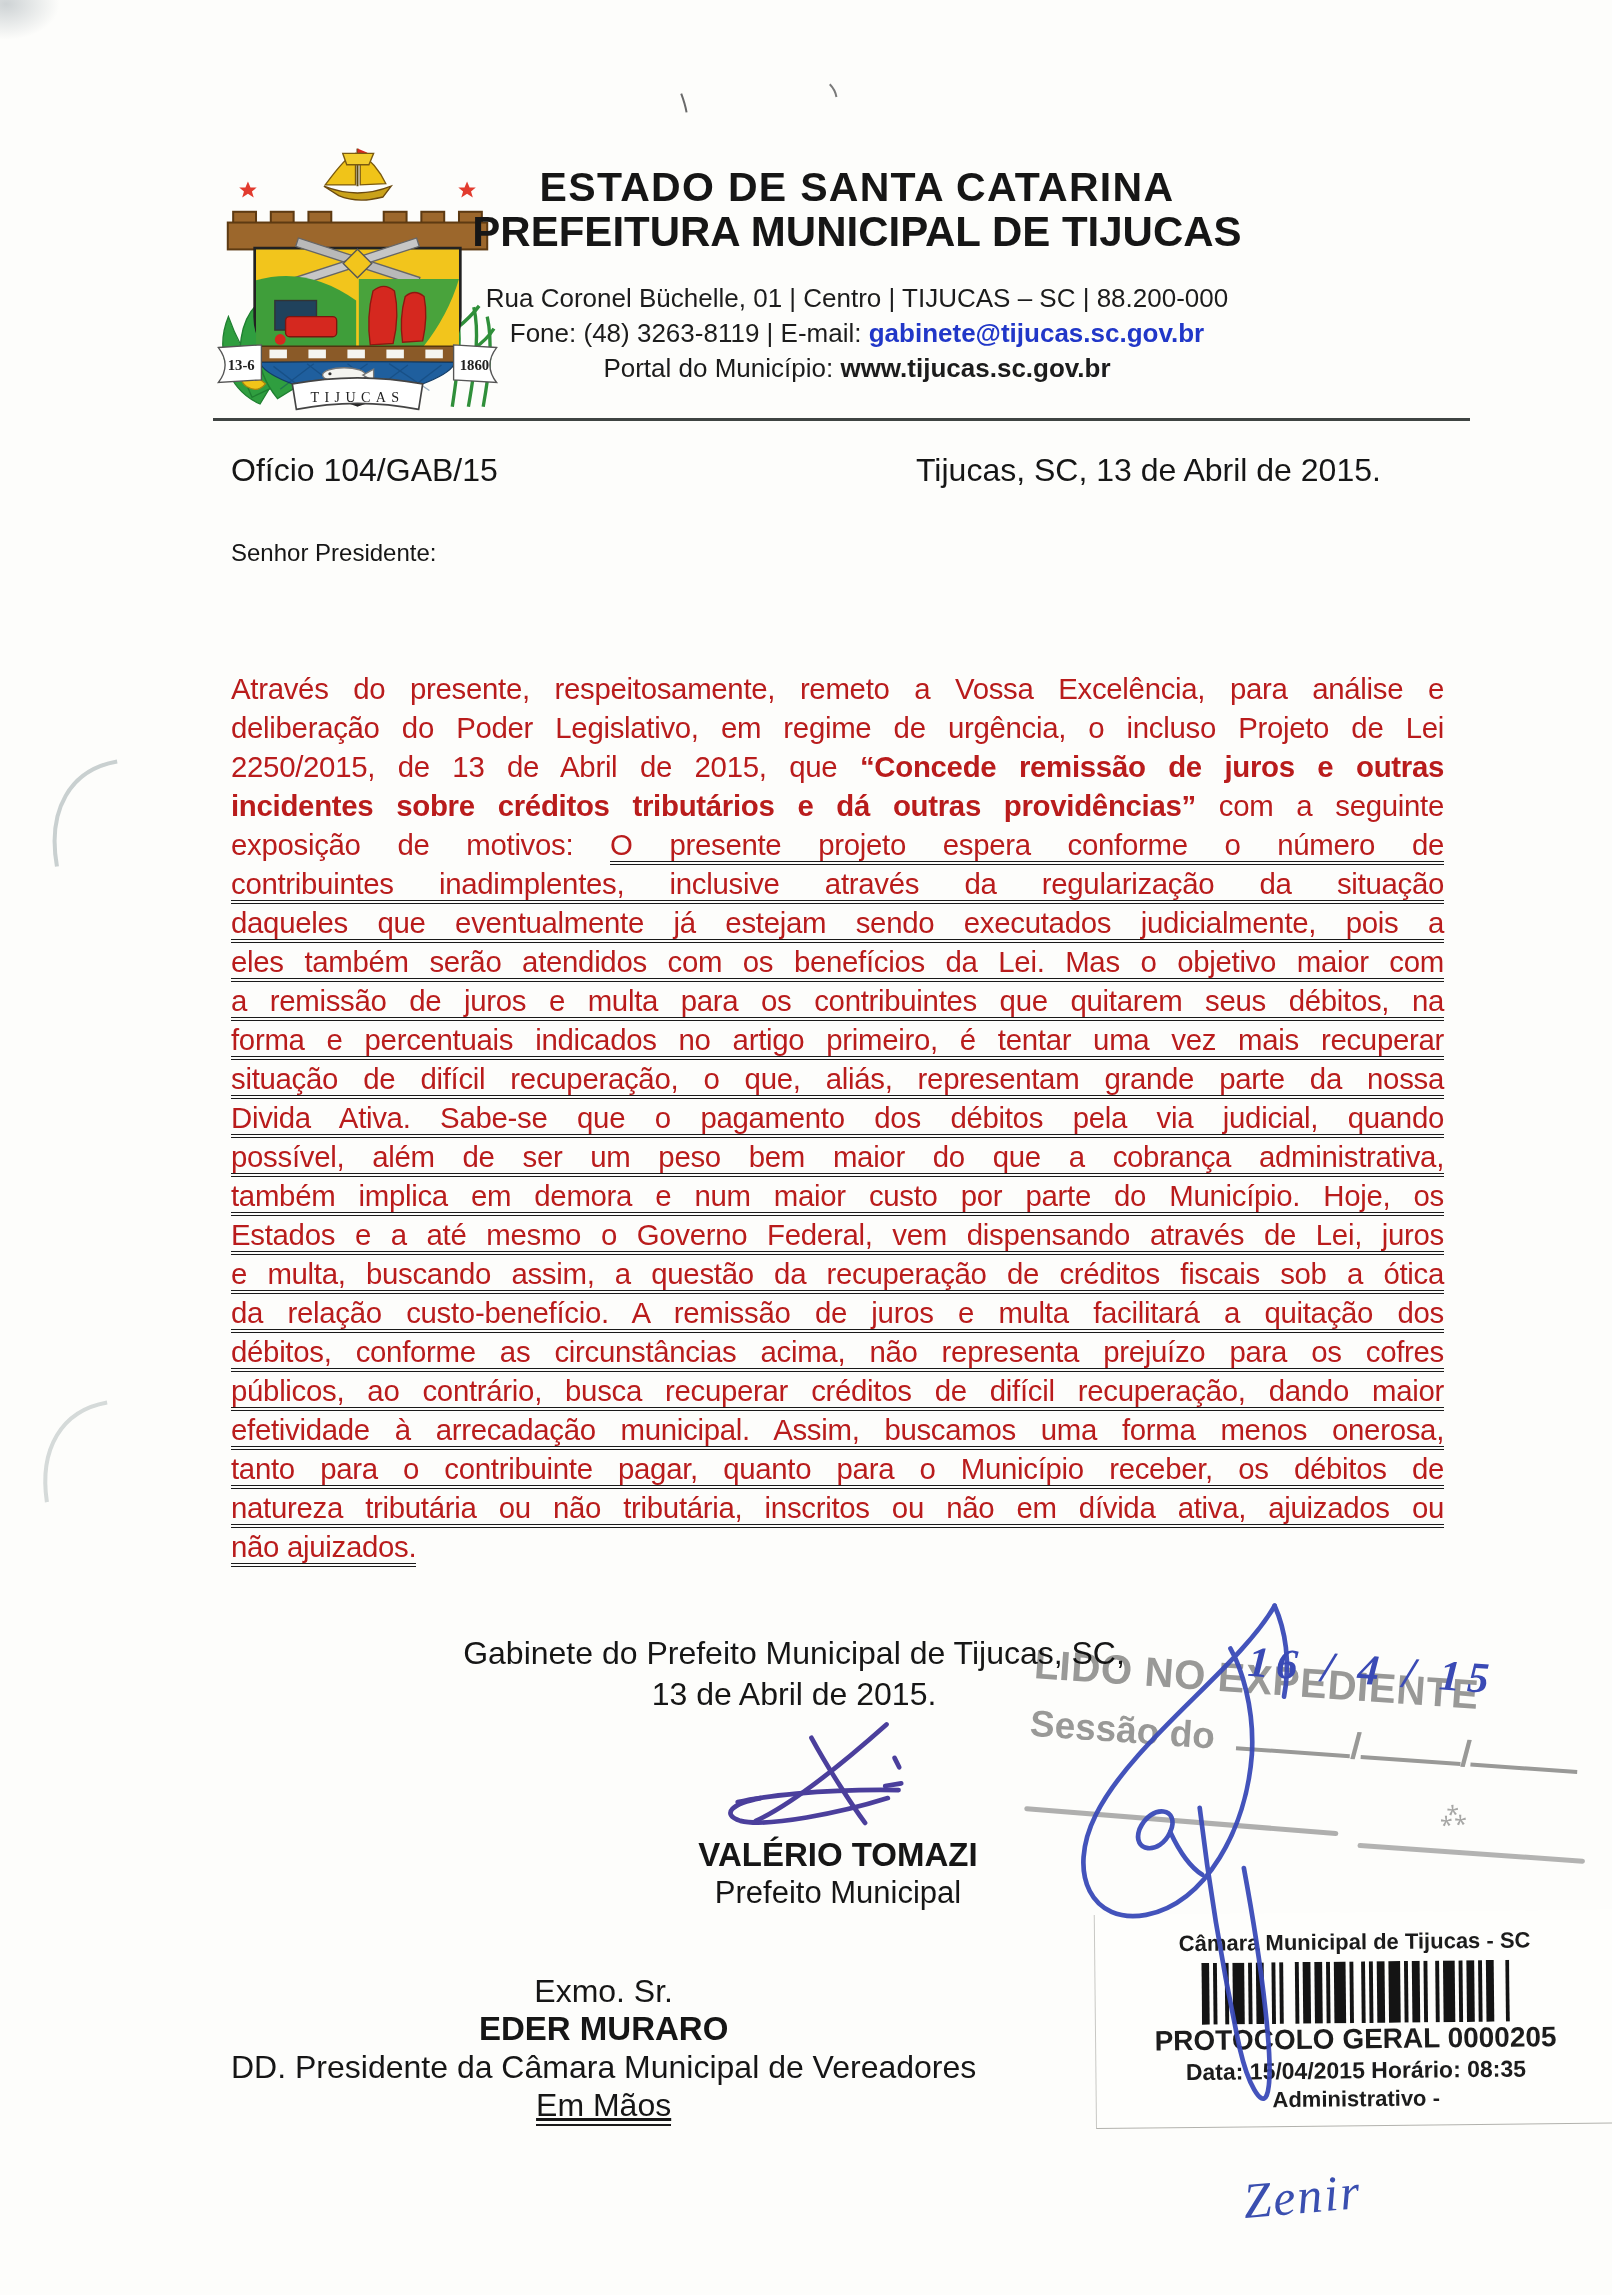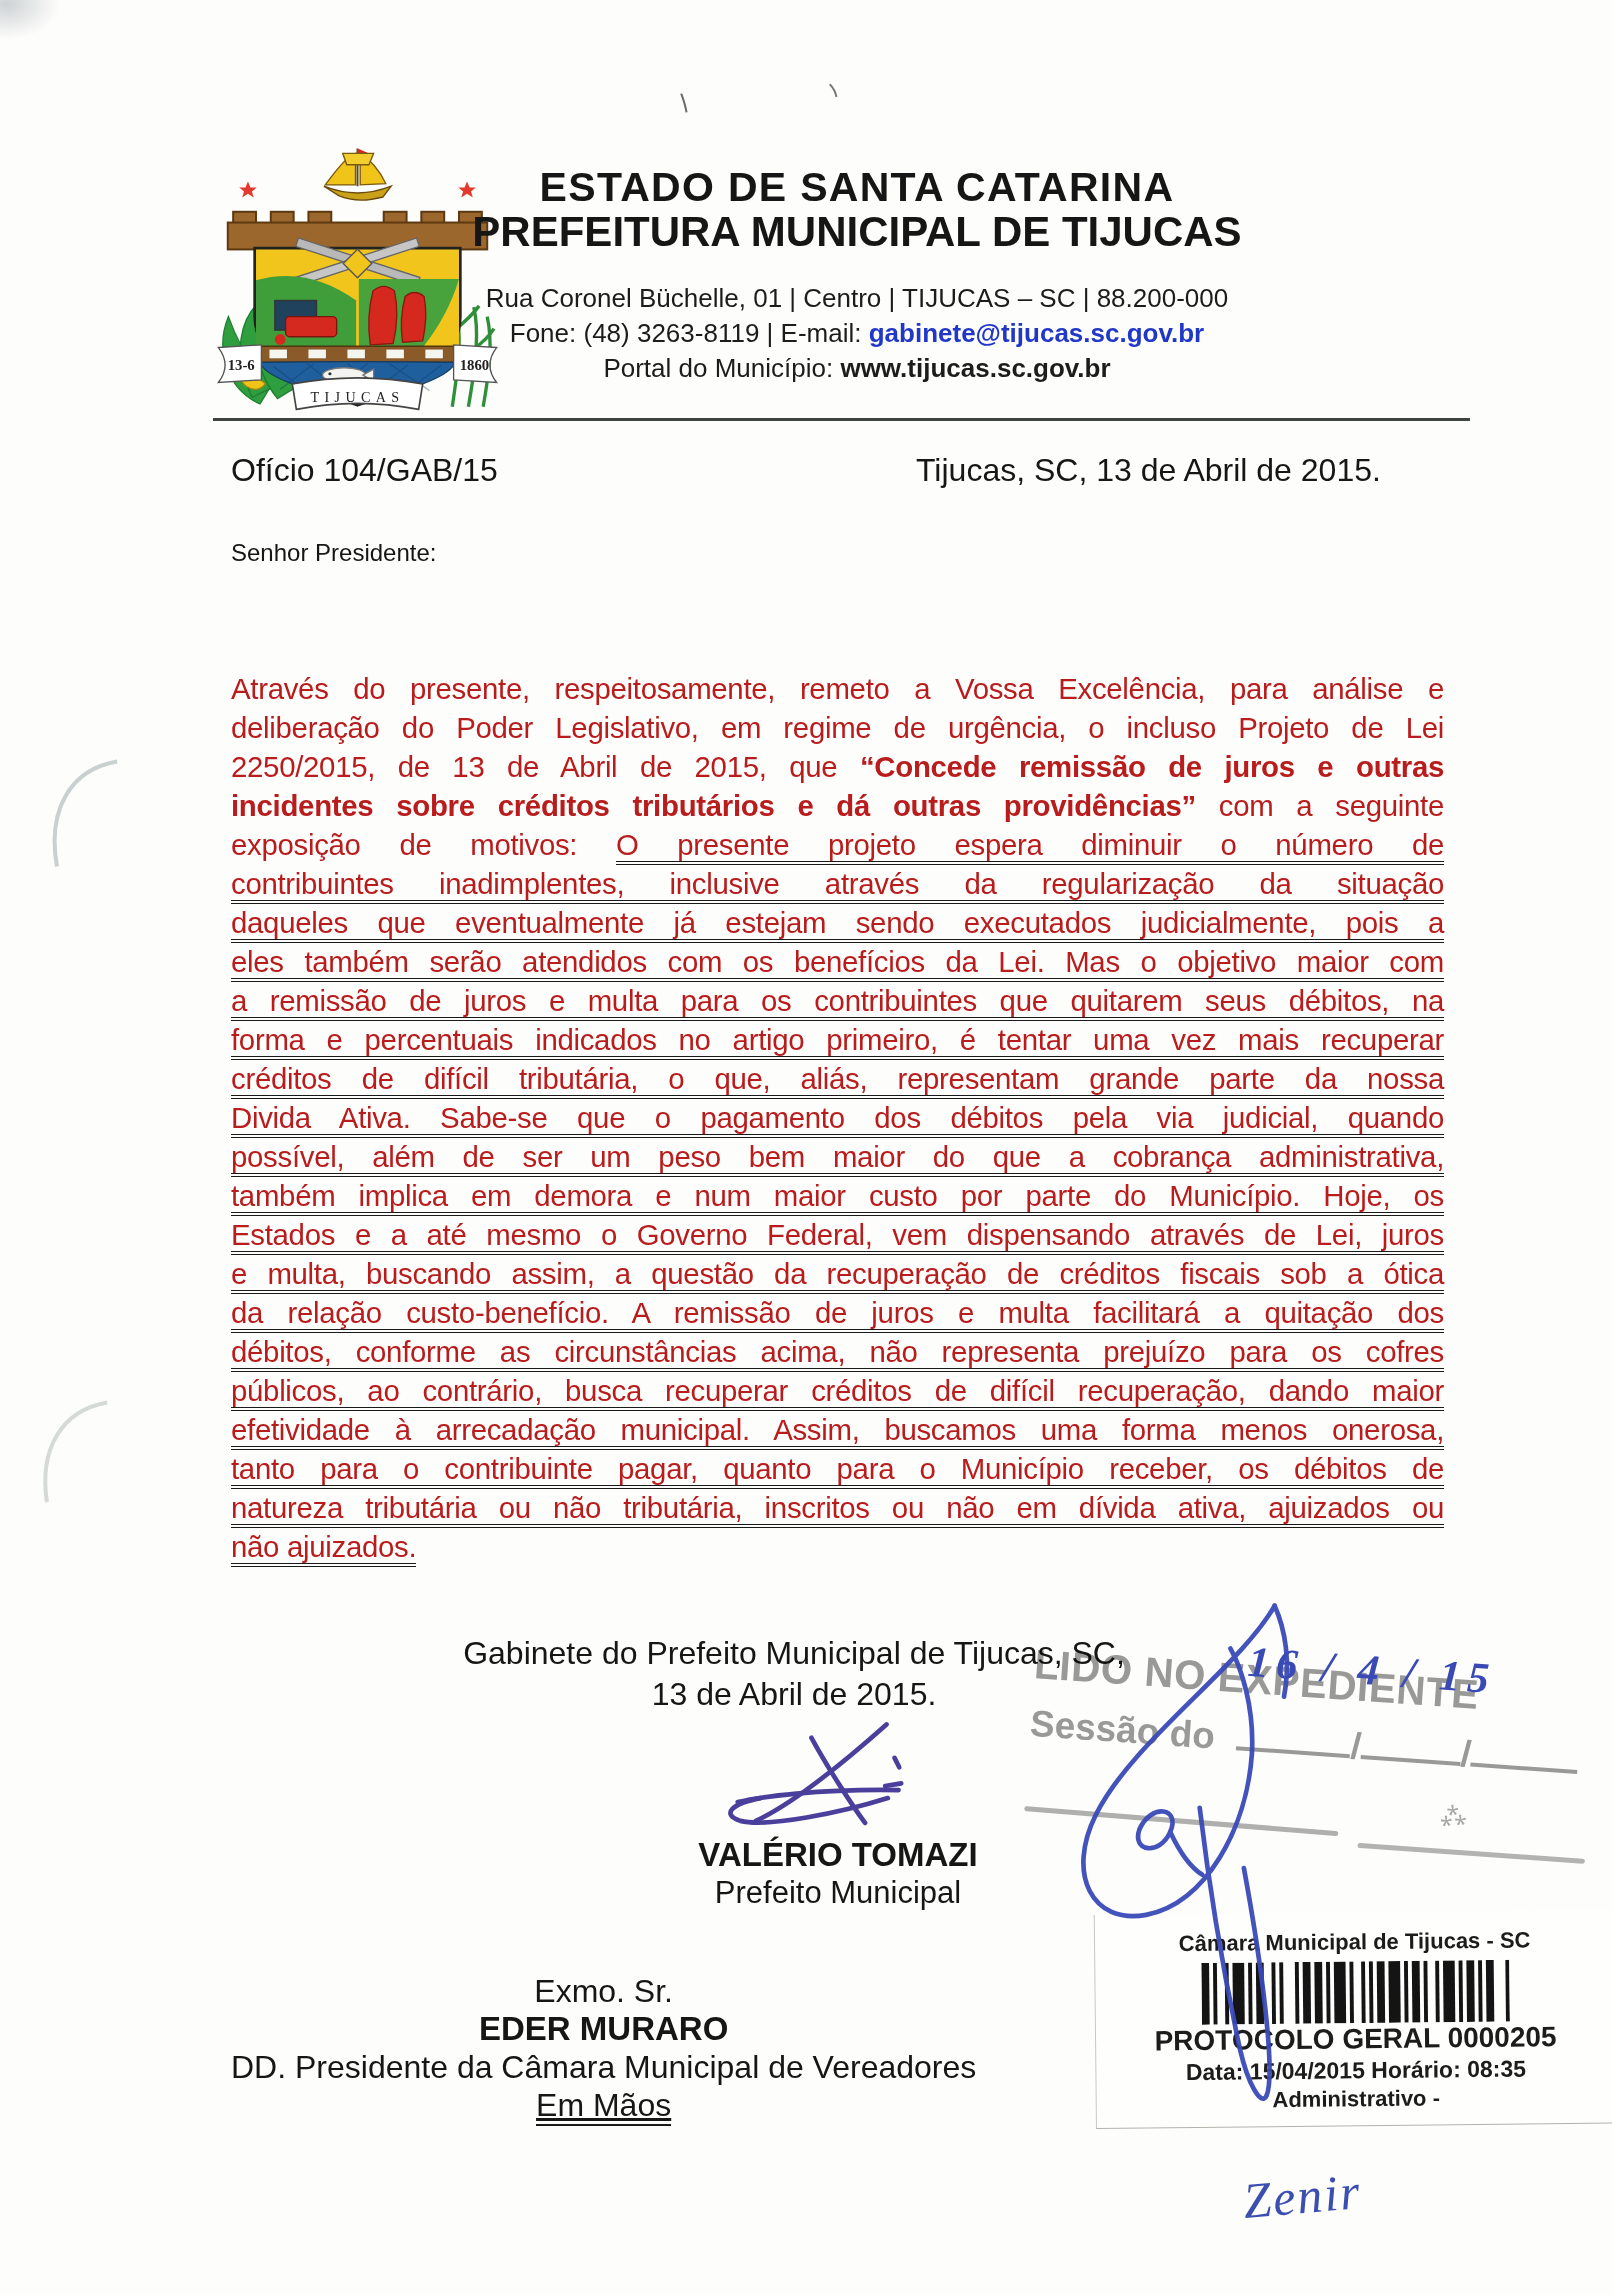--- a/index.html
+++ b/index.html
@@ -194,27 +194,27 @@
 
   <div class="oficio">Ofício 104/GAB/15</div>
   <div class="dateline">Tijucas, SC, 13 de Abril de 2015.</div>
   <div class="salutation">Senhor Presidente:</div>
 
   <div class="body-text">
       <div class="bline just"><span>Através do presente, respeitosamente, remeto a Vossa Excelência, para análise e</span></div>
       <div class="bline just"><span>deliberação do Poder Legislativo, em regime de urgência, o incluso Projeto de Lei</span></div>
       <div class="bline just"><span>2250/2015, de 13 de Abril de 2015, que </span><span class="bold">“Concede remissão de juros e outras</span></div>
       <div class="bline just"><span class="bold">incidentes sobre créditos tributários e dá outras providências”</span><span> com a seguinte</span></div>
-      <div class="bline just"><span>exposição de motivos: </span><span class="uline">O presente projeto espera diminuir o número de</span></div>
+      <div class="bline just"><span>exposição de motivos: </span><span class="uline">O presente projeto espera conforme o número de</span></div>
       <div class="bline just"><span class="uline">contribuintes inadimplentes, inclusive através da regularização da situação</span></div>
       <div class="bline just"><span class="uline">daqueles que eventualmente já estejam sendo executados judicialmente, pois a</span></div>
       <div class="bline just"><span class="uline">eles também serão atendidos com os benefícios da Lei. Mas o objetivo maior com</span></div>
       <div class="bline just"><span class="uline">a remissão de juros e multa para os contribuintes que quitarem seus débitos, na</span></div>
       <div class="bline just"><span class="uline">forma e percentuais indicados no artigo primeiro, é tentar uma vez mais recuperar</span></div>
-      <div class="bline just"><span class="uline">créditos de difícil tributária, o que, aliás, representam grande parte da nossa</span></div>
+      <div class="bline just"><span class="uline">situação de difícil recuperação, o que, aliás, representam grande parte da nossa</span></div>
       <div class="bline just"><span class="uline">Divida Ativa.  Sabe-se que o pagamento dos débitos pela via judicial, quando</span></div>
       <div class="bline just"><span class="uline">possível, além de ser um peso bem maior do que a cobrança administrativa,</span></div>
       <div class="bline just"><span class="uline">também implica em demora e num maior custo por parte do Município. Hoje, os</span></div>
       <div class="bline just"><span class="uline">Estados e a até mesmo o Governo Federal, vem dispensando através de Lei, juros</span></div>
       <div class="bline just"><span class="uline">e multa, buscando assim, a questão da recuperação de créditos fiscais sob a ótica</span></div>
       <div class="bline just"><span class="uline">da relação custo-benefício. A remissão de juros e multa facilitará a quitação dos</span></div>
       <div class="bline just"><span class="uline">débitos, conforme as circunstâncias acima, não representa prejuízo para os cofres</span></div>
       <div class="bline just"><span class="uline">públicos, ao contrário, busca recuperar créditos de difícil recuperação, dando maior</span></div>
       <div class="bline just"><span class="uline">efetividade à arrecadação municipal. Assim, buscamos uma forma menos onerosa,</span></div>
       <div class="bline just"><span class="uline">tanto para o contribuinte pagar, quanto para o Município receber, os débitos de</span></div>

